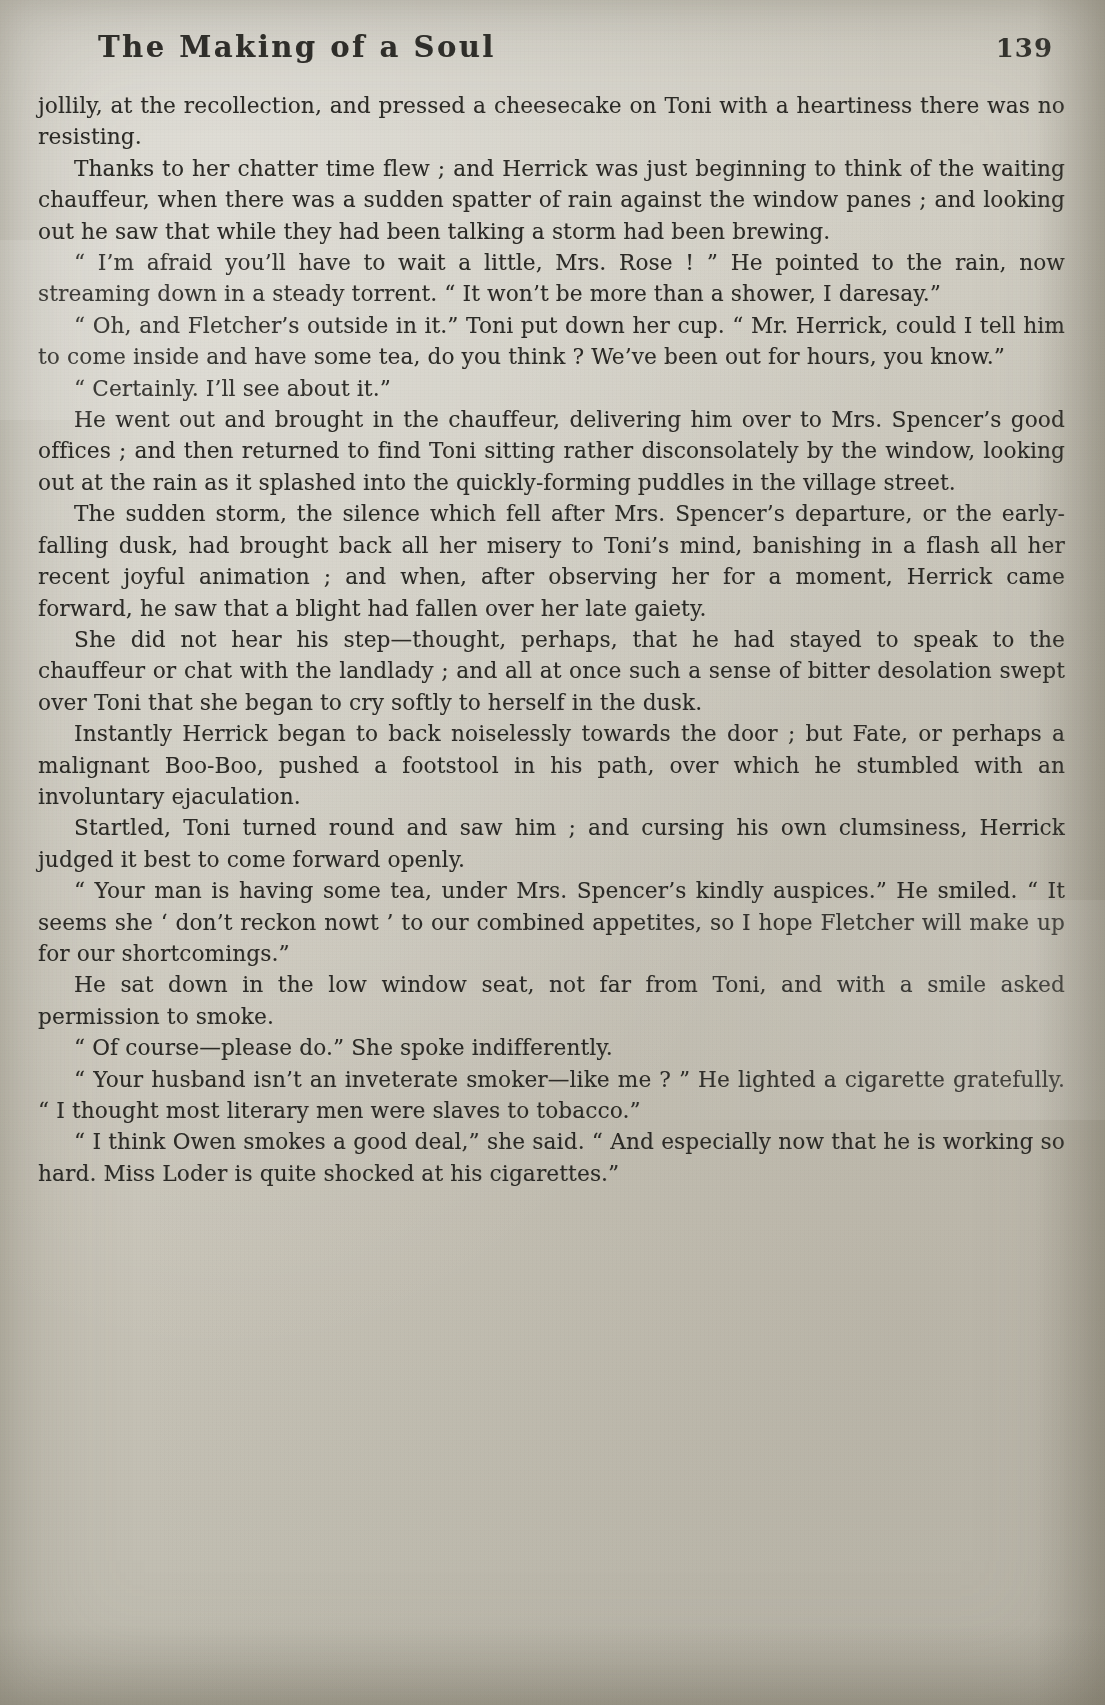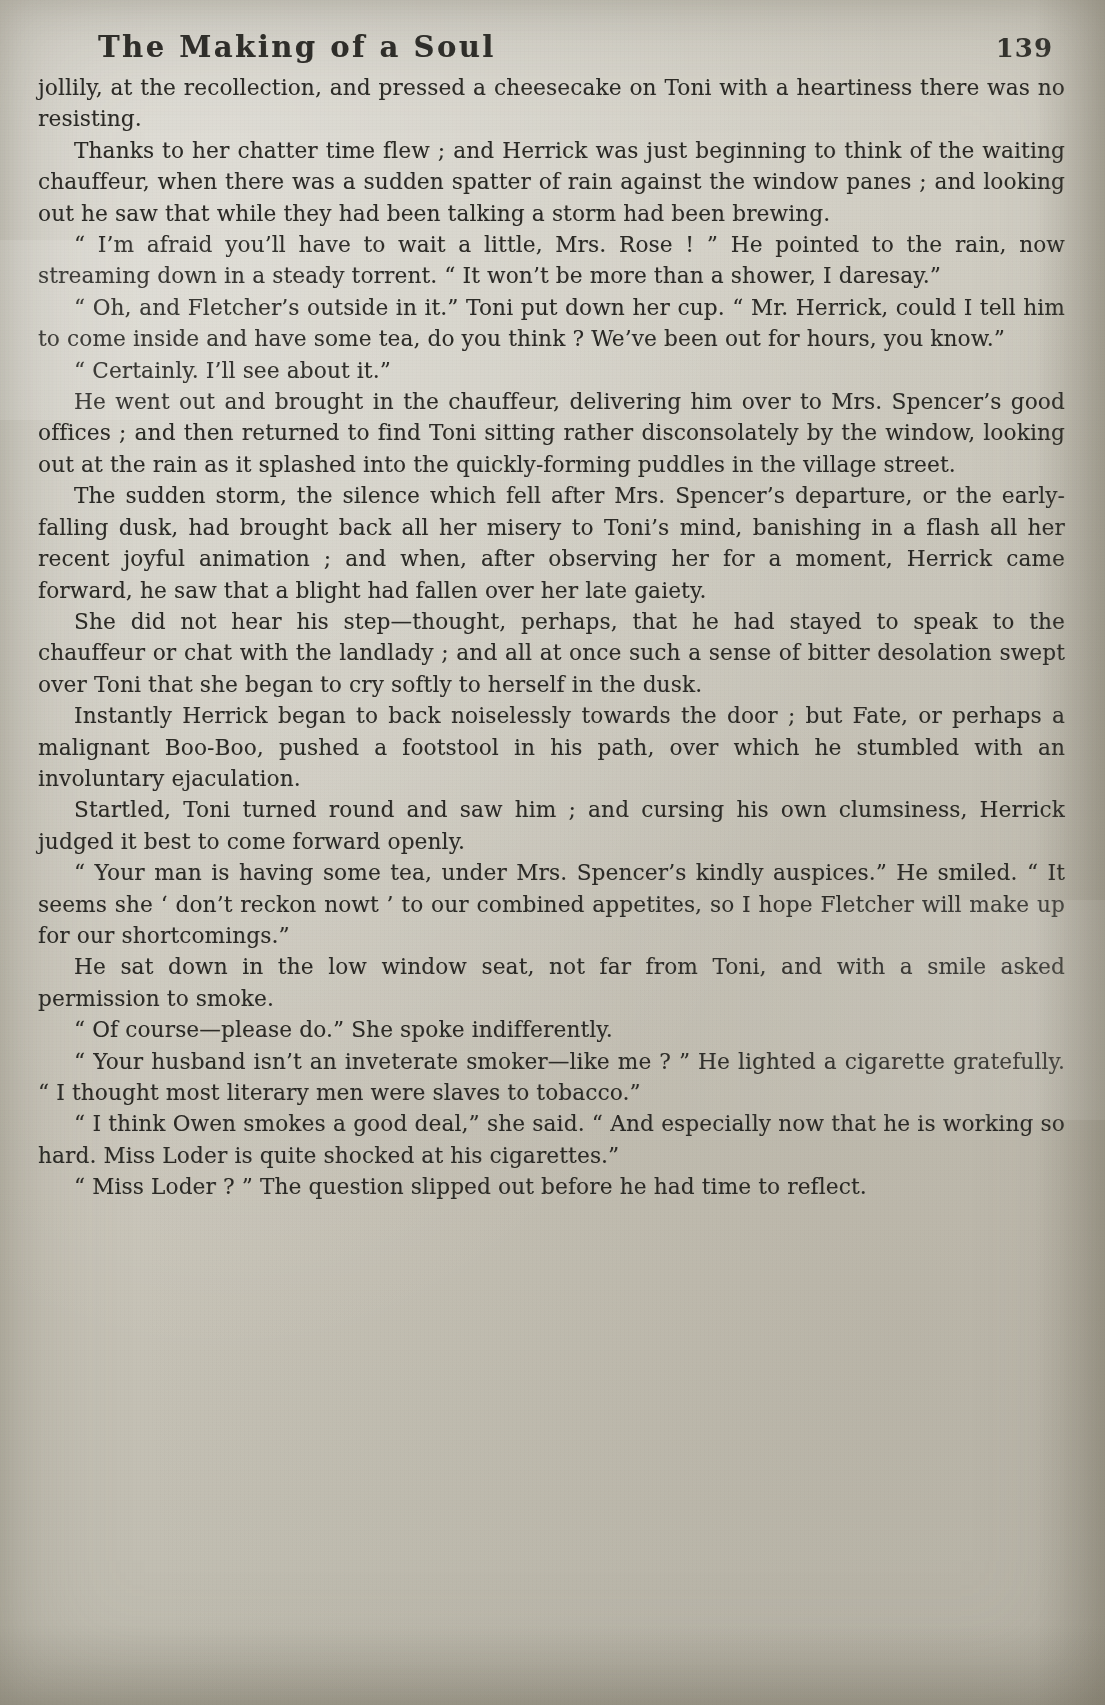--- a/index.html
+++ b/index.html
@@ -42,21 +42,21 @@
   .content {
     position: relative;
     padding: 30px 40px 0 38px;
     z-index: 2;
   }
   .header {
     display: flex;
     align-items: baseline;
     justify-content: space-between;
     padding: 0 12px 0 60px;
-    margin-bottom: 8px;
+    margin-bottom: 26px;
   }
   .running-title {
     font-size: 29px;
     letter-spacing: 2.5px;
     color: #2f2e2a;
     font-weight: 700;
     text-shadow: 0.4px 0.4px 0 rgba(60,56,48,0.35);
     white-space: nowrap;
   }
   .folio {
@@ -126,21 +126,20 @@
       <p>He went out and brought in the chauffeur, delivering him over to Mrs. Spencer’s good offices ; and then returned to find Toni sitting rather disconsolately by the window, looking out at the rain as it splashed into the quickly-forming puddles in the village street.</p>
       <p>The sudden storm, the silence which fell after Mrs. Spencer’s departure, or the early-falling dusk, had brought back all her misery to Toni’s mind, banishing in a flash all her recent joyful animation ; and when, after observing her for a moment, Herrick came forward, he saw that a blight had fallen over her late gaiety.</p>
       <p>She did not hear his step—thought, perhaps, that he had stayed to speak to the chauffeur or chat with the landlady ; and all at once such a sense of bitter desolation swept over Toni that she began to cry softly to herself in the dusk.</p>
       <p>Instantly Herrick began to back noiselessly towards the door ; but Fate, or perhaps a malignant Boo-Boo, pushed a footstool in his path, over which he stumbled with an involuntary ejaculation.</p>
       <p>Startled, Toni turned round and saw him ; and cursing his own clumsiness, Herrick judged it best to come forward openly.</p>
       <p>“ Your man is having some tea, under Mrs. Spencer’s kindly auspices.” He smiled. “ It seems she ‘ don’t reckon nowt ’ to our combined appetites, so I hope Fletcher will make up for our shortcomings.”</p>
       <p>He sat down in the low window seat, not far from Toni, and with a smile asked permission to smoke.</p>
       <p>“ Of course—please do.” She spoke indifferently.</p>
       <p>“ Your husband isn’t an inveterate smoker—like me ? ” He lighted a cigarette gratefully. “ I thought most literary men were slaves to tobacco.”</p>
       <p>“ I think Owen smokes a good deal,” she said. “ And especially now that he is working so hard. Miss Loder is quite shocked at his cigarettes.”</p>
-      <p>“ Miss Loder ? ” The question slipped out before he had time to reflect.</p>
     </div>
 
   </div>
 
   <div class="ink-fade fade-a"></div>
   <div class="ink-fade fade-b"></div>
   <div class="edge-dark-right"></div>
   <div class="edge-dark-bottom"></div>
   <div class="vignette"></div>
 </div>

